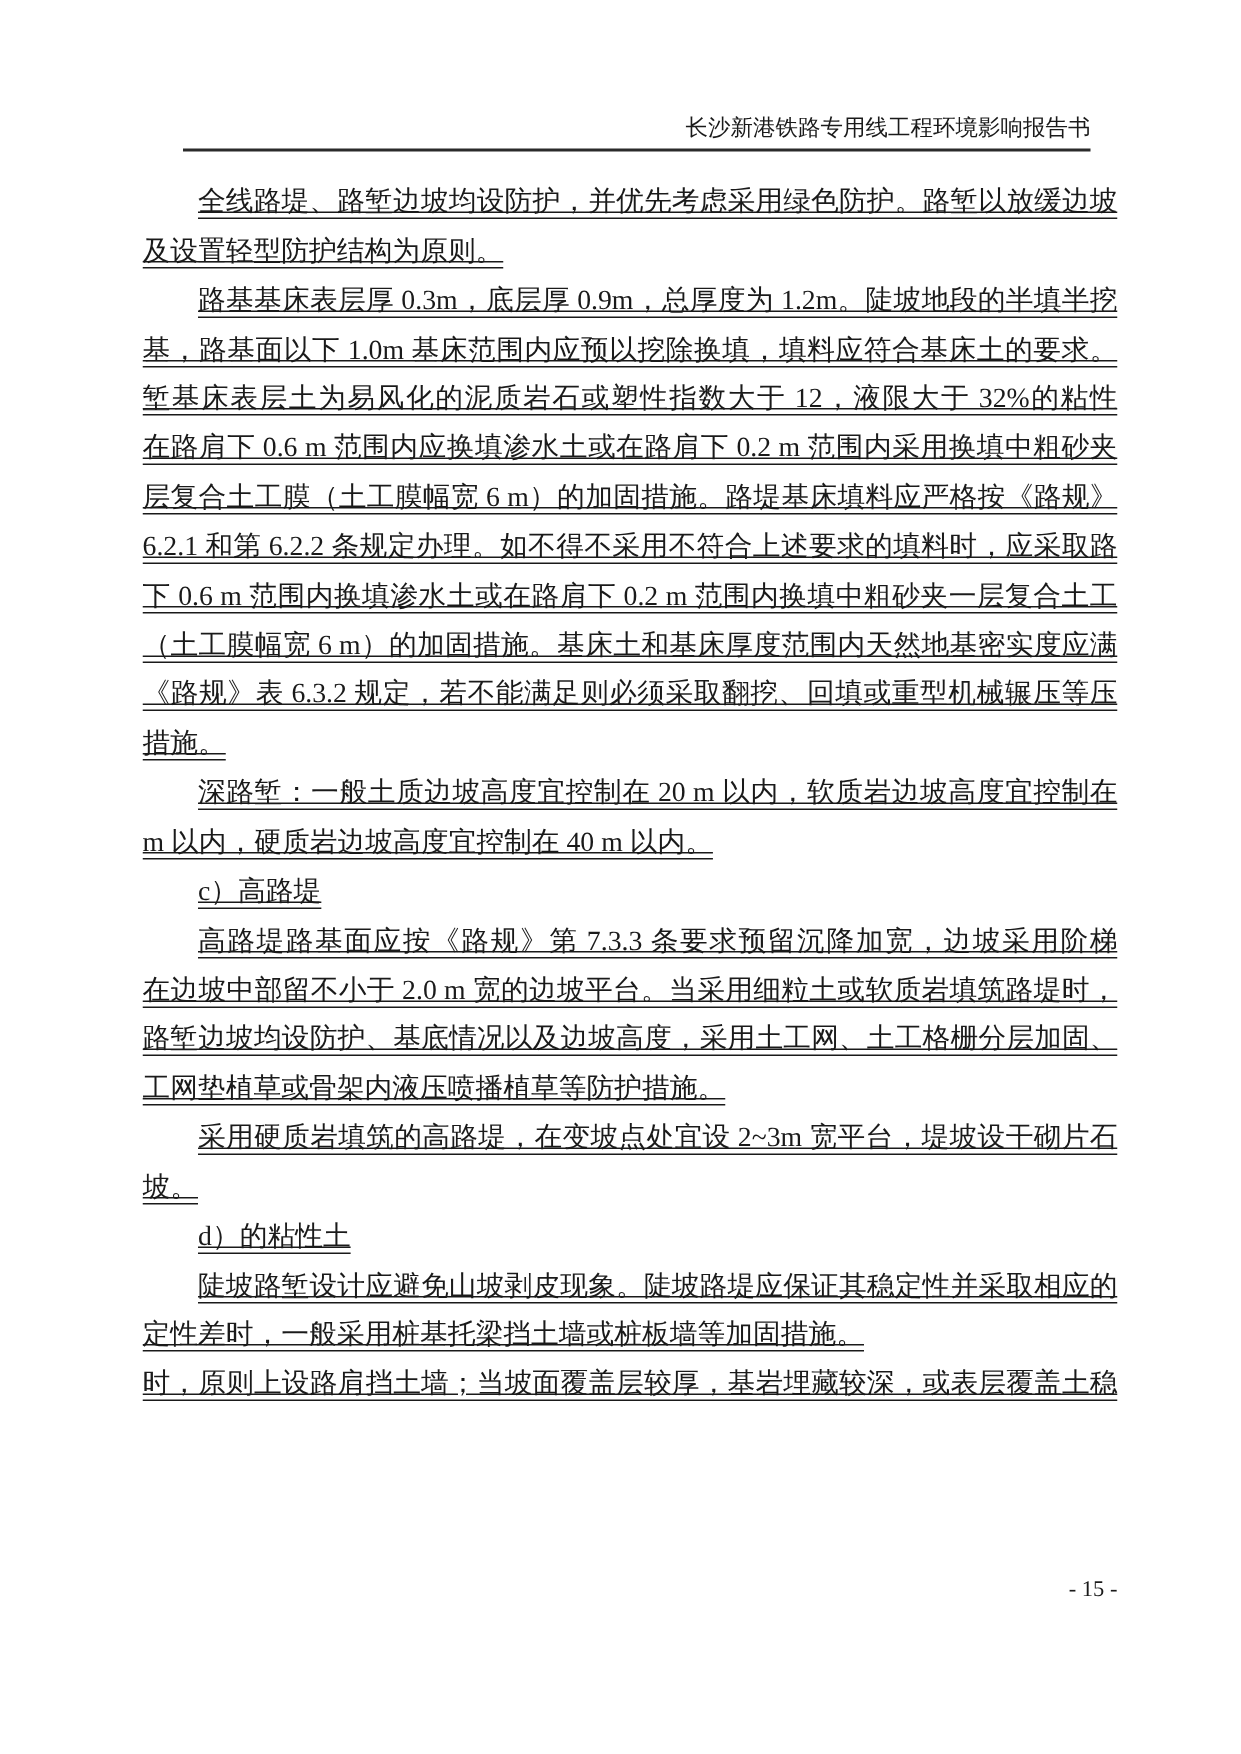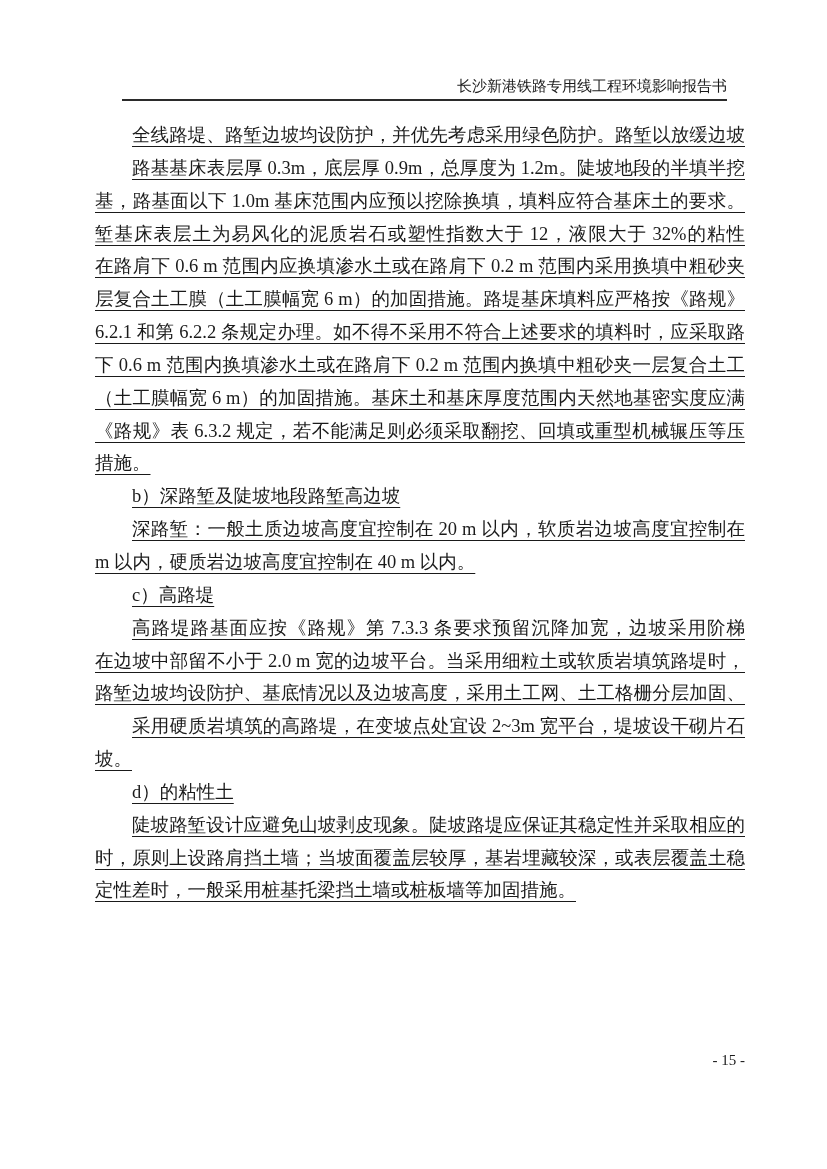--- a/index.html
+++ b/index.html
@@ -36,20 +36,21 @@
   }
   
   .document-body{
     position:absolute;
     left:95px;
     top:119px;
     width:650px;
     font-size:18.5px;
     line-height:32.85px;
     color:var(--text-color);
+    text-decoration:underline;
   }
   .para{margin:0;padding:0;}
   .line{
     height:32.85px;
     overflow:hidden;
     white-space:normal;
   }
   .line.first{text-indent:2em;}
   .line.full{
     text-align:justify;
@@ -77,59 +78,58 @@
 
 <div class="page">
 
   <div class="page-header">
     <span>长沙新港铁路专用线工程环境影响报告书</span>
   </div>
 
   <div class="document-body">
       <div class="para body">
         <div class="line first full"><span class="u">全线路堤、路堑边坡均设防护，并优先考虑采用绿色防护。路堑以放缓边坡</span></div>
+        <div class="line"><span class="u">及设置轻型防护结构为原则。</span></div>
       </div>
       <div class="para body">
         <div class="line first full"><span class="u">路基基床表层厚 0.3m，底层厚 0.9m，总厚度为 1.2m。陡坡地段的半填半挖路</span></div>
         <div class="line full"><span class="u">基，路基面以下 1.0m 基床范围内应预以挖除换填，填料应符合基床土的要求。路</span></div>
         <div class="line full"><span class="u">堑基床表层土为易风化的泥质岩石或塑性指数大于 12，液限大于 32%的粘性土，</span></div>
         <div class="line full"><span class="u">在路肩下 0.6 m 范围内应换填渗水土或在路肩下 0.2 m 范围内采用换填中粗砂夹一</span></div>
         <div class="line full"><span class="u">层复合土工膜（土工膜幅宽 6 m）的加固措施。路堤基床填料应严格按《路规》第</span></div>
         <div class="line full"><span class="u">6.2.1 和第 6.2.2 条规定办理。如不得不采用不符合上述要求的填料时，应采取路肩</span></div>
         <div class="line full"><span class="u">下 0.6 m 范围内换填渗水土或在路肩下 0.2 m 范围内换填中粗砂夹一层复合土工膜</span></div>
         <div class="line full"><span class="u">（土工膜幅宽 6 m）的加固措施。基床土和基床厚度范围内天然地基密实度应满足</span></div>
         <div class="line full"><span class="u">《路规》表 6.3.2 规定，若不能满足则必须采取翻挖、回填或重型机械辗压等压实</span></div>
         <div class="line"><span class="u">措施。</span></div>
       </div>
-      <div class="para heading">
-        <div class="line first"><span class="u">b）深路堑及陡坡地段路堑高边坡</span></div>
-      </div>
       <div class="para body">
         <div class="line first full"><span class="u">深路堑：一般土质边坡高度宜控制在 20 m 以内，软质岩边坡高度宜控制在 25</span></div>
         <div class="line"><span class="u">m 以内，硬质岩边坡高度宜控制在 40 m 以内。</span></div>
       </div>
       <div class="para heading">
         <div class="line first"><span class="u">c）高路堤</span></div>
       </div>
       <div class="para body">
         <div class="line first full"><span class="u">高路堤路基面应按《路规》第 7.3.3 条要求预留沉降加宽，边坡采用阶梯形，</span></div>
         <div class="line full"><span class="u">在边坡中部留不小于 2.0 m 宽的边坡平台。当采用细粒土或软质岩填筑路堤时，路</span></div>
         <div class="line full"><span class="u">路堑边坡均设防护、基底情况以及边坡高度，采用土工网、土工格栅分层加固、土</span></div>
+        <div class="line"><span class="u">工网垫植草或骨架内液压喷播植草等防护措施。</span></div>
       </div>
       <div class="para body">
         <div class="line first full"><span class="u">采用硬质岩填筑的高路堤，在变坡点处宜设 2~3m 宽平台，堤坡设干砌片石护</span></div>
         <div class="line"><span class="u">坡。</span></div>
       </div>
       <div class="para heading">
         <div class="line first"><span class="u">d）的粘性土</span></div>
       </div>
       <div class="para body">
         <div class="line first full"><span class="u">陡坡路堑设计应避免山坡剥皮现象。陡坡路堤应保证其稳定性并采取相应的</span></div>
+        <div class="line"><span class="u">定性差时，一般采用桩基托梁挡土墙或桩板墙等加固措施。</span></div>
         <div class="line full"><span class="u">时，原则上设路肩挡土墙；当坡面覆盖层较厚，基岩埋藏较深，或表层覆盖土稳</span></div>
-        <div class="line"><span class="u">定性差时，一般采用桩基托梁挡土墙或桩板墙等加固措施。</span></div>
       </div>
     </div>
 
   <div class="page-footer">
     <span>- 15 -</span>
   </div>
 
 </div>
 
 </body></html>

